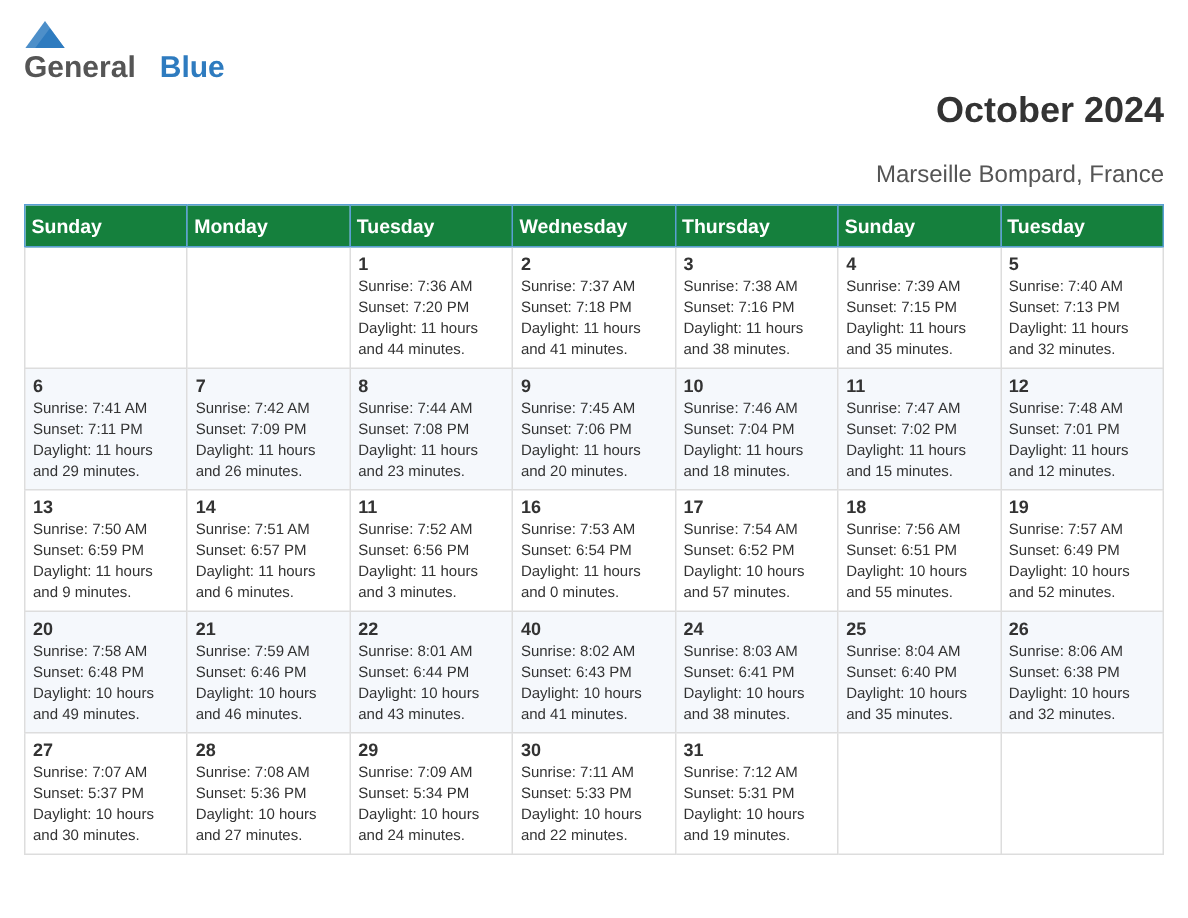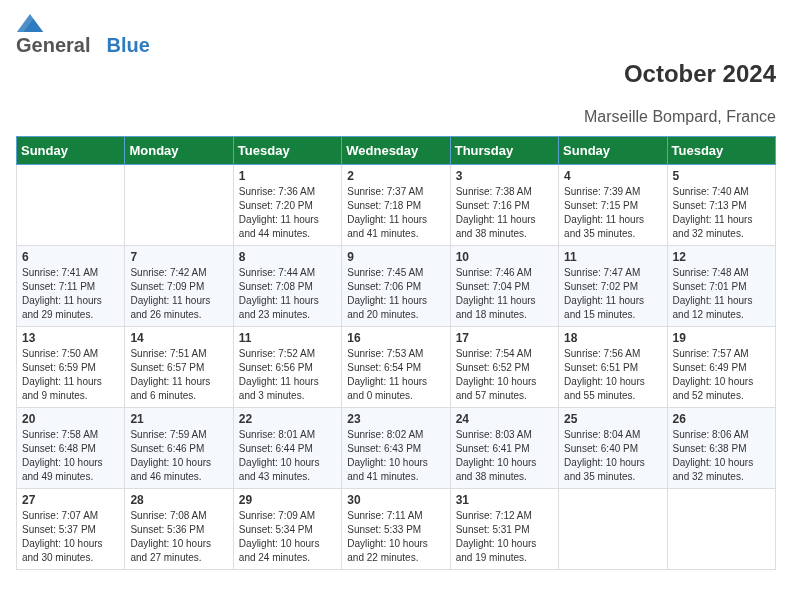--- a/index.html
+++ b/index.html
@@ -212,21 +212,21 @@
         </td>
         <td>
           <span class="day-num">21</span>
           <div class="day-info">Sunrise: 7:59 AM<br>Sunset: 6:46 PM<br>Daylight: 10 hours and 46 minutes.</div>
         </td>
         <td>
           <span class="day-num">22</span>
           <div class="day-info">Sunrise: 8:01 AM<br>Sunset: 6:44 PM<br>Daylight: 10 hours and 43 minutes.</div>
         </td>
         <td>
-          <span class="day-num">23</span>
+          <span class="day-num">40</span>
           <div class="day-info">Sunrise: 8:02 AM<br>Sunset: 6:43 PM<br>Daylight: 10 hours and 41 minutes.</div>
         </td>
         <td>
           <span class="day-num">24</span>
           <div class="day-info">Sunrise: 8:03 AM<br>Sunset: 6:41 PM<br>Daylight: 10 hours and 38 minutes.</div>
         </td>
         <td>
           <span class="day-num">25</span>
           <div class="day-info">Sunrise: 8:04 AM<br>Sunset: 6:40 PM<br>Daylight: 10 hours and 35 minutes.</div>
         </td>

